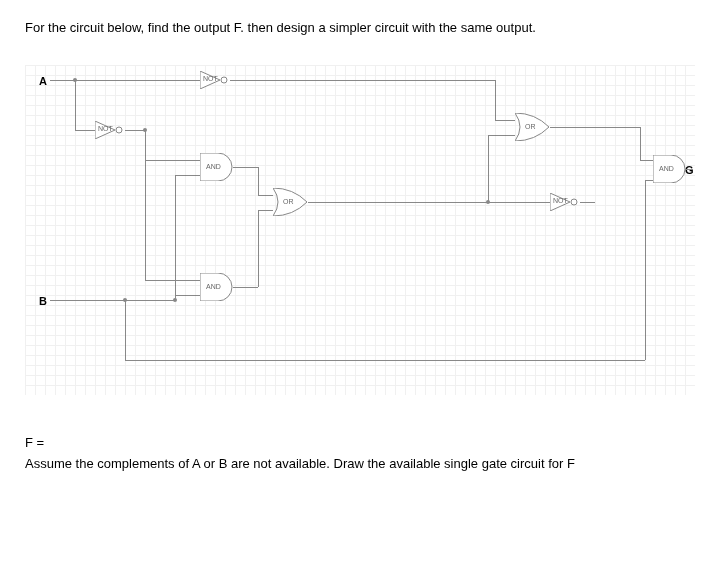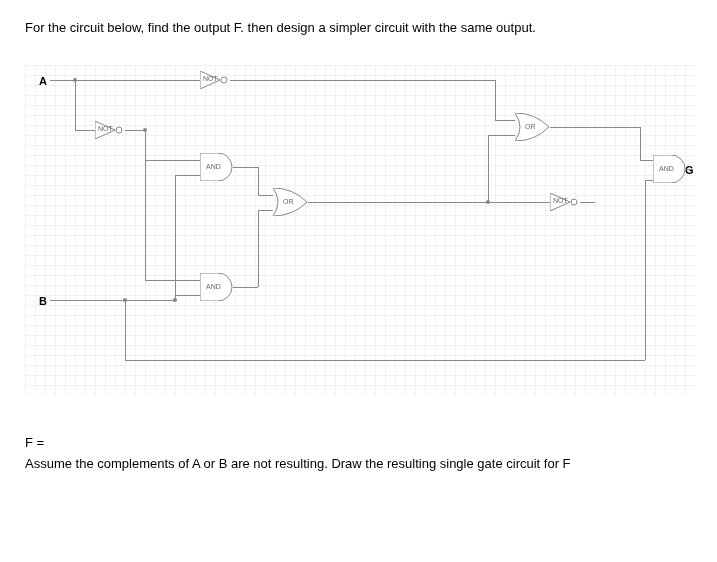--- a/index.html
+++ b/index.html
@@ -185,14 +185,14 @@
       </svg>
     <div class="gate-label" style="left:6px; top:10px;">AND</div>
   </div>
 
   <div class="wire wire-h" style="left:660px; top:104px; width:8px;"></div>
 
 </div>
 
 <div class="footer">
   <p>F =</p>
-  <p>Assume the complements of A or B are not resulting. Draw the resulting single gate circuit for F</p>
+  <p>Assume the complements of A or B are not available. Draw the available single gate circuit for F</p>
 </div>
 
 </body></html>

